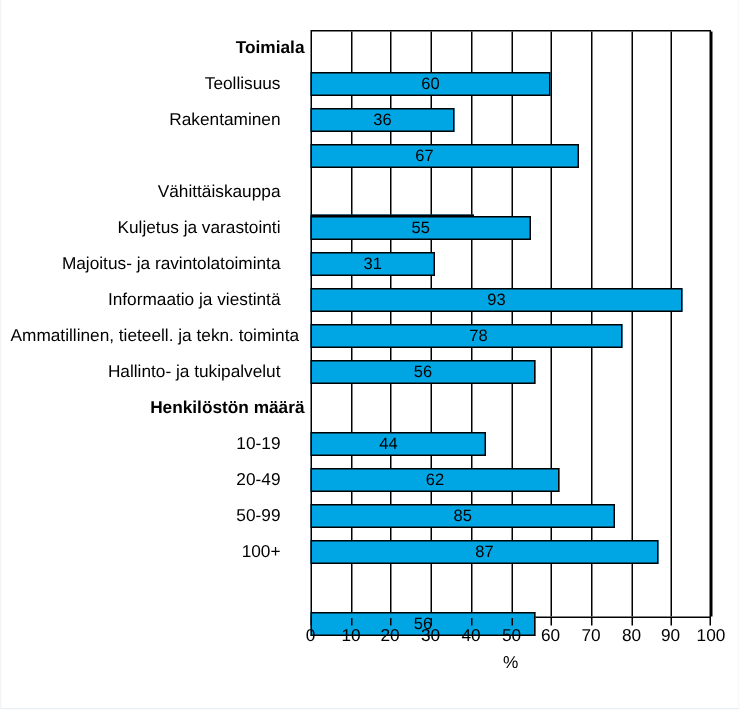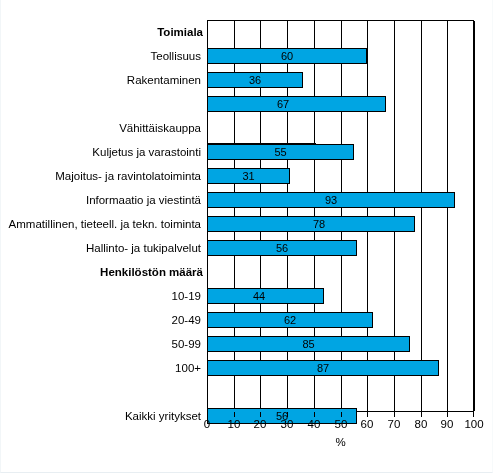--- a/index.html
+++ b/index.html
@@ -80,21 +80,21 @@
   .cat-label {
     position: absolute;
     right: 0;
     width: 200px;
     height: 24px;
     line-height: 24px;
     text-align: right;
     font-size: 11.5px;
     color: #000000;
     white-space: nowrap;
-    padding-right: 6px;
+    padding-right: 20px;
     box-sizing: border-box;
   }
   .group-head {
     position: absolute;
     right: 0;
     width: 200px;
     height: 24px;
     line-height: 24px;
     text-align: right;
     font-size: 11.5px;
@@ -152,21 +152,20 @@
       <div class="cat-label" style="top: 140px;">Kuljetus ja varastointi</div>
       <div class="cat-label" style="top: 164px;">Majoitus- ja ravintolatoiminta</div>
       <div class="cat-label" style="top: 188px;">Informaatio ja viestintä</div>
       <div class="cat-label" style="top: 212px;">Ammatillinen, tieteell. ja tekn. toiminta</div>
       <div class="cat-label" style="top: 236px;">Hallinto- ja tukipalvelut</div>
       <div class="group-head" style="top: 260px;">Henkilöstön määrä</div>
       <div class="cat-label" style="top: 284px;">10-19</div>
       <div class="cat-label" style="top: 308px;">20-49</div>
       <div class="cat-label" style="top: 332px;">50-99</div>
       <div class="cat-label" style="top: 356px;">100+</div>
-      <div class="cat-label" style="top: 404px;">Kaikki yritykset</div>
     </div>
 
   <div class="plot">
     <div class="gridlines">
         <div class="gridline" style="left: 26px;"></div>
         <div class="gridline" style="left: 52px;"></div>
         <div class="gridline" style="left: 79px;"></div>
         <div class="gridline" style="left: 106px;"></div>
         <div class="gridline" style="left: 133px;"></div>
         <div class="gridline" style="left: 159px;"></div>

